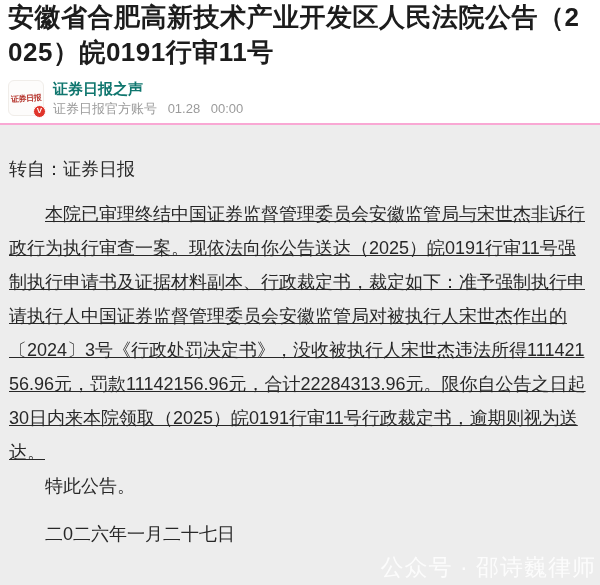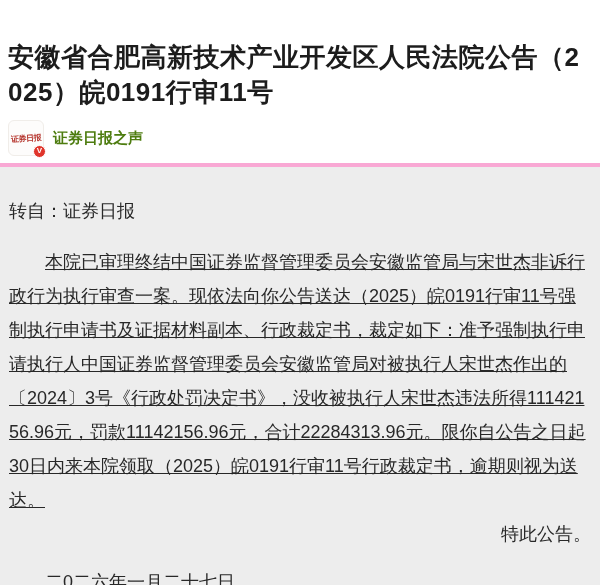--- a/index.html
+++ b/index.html
@@ -11,22 +11,21 @@
     width: 600px;
     height: 585px;
     overflow: hidden;
     background: #ffffff;
   }
 
   
   .article-header {
     background: #ffffff;
     padding: 0 8px 7px 8px;
-    border-bottom: 4px solid #f9a8d4;
-    margin-top: 40px;
+    border-bottom: 2px solid #f9a8d4;
   }
   .page-title {
     font-size: 26px;
     line-height: 35px;
     font-weight: 700;
     color: #1c1c1c;
     letter-spacing: 0.5px;
     word-break: break-all;
   }
   .author-row {
@@ -67,21 +66,21 @@
     color: #ffffff;
     font-size: 8px;
     font-weight: 700;
     line-height: 10px;
     text-align: center;
   }
   .author-meta { margin-left: 9px; }
   .author-name {
     font-size: 15px;
     font-weight: 600;
-    color: #4d7c0f;
+    color: #0f766e;
     line-height: 18px;
   }
   .author-sub {
     margin-top: 3px;
     font-size: 13px;
     color: #9b9b9b;
     line-height: 15px;
   }
   .author-sub span { margin-right: 7px; }
 
@@ -91,25 +90,25 @@
     background: #ededed;
     height: 462px;
     padding: 27px 9px 0 9px;
     font-size: 18px;
     line-height: 34px;
     color: #282828;
     word-break: break-all;
   }
   .source-line {
     font-weight: 500;
-    margin-bottom: 17px;
+    margin-bottom: 11px;
   }
   .addressee-line { margin-bottom: 17px; }
   .main-paragraph { text-indent: 2em; text-decoration: underline; }
-  .closing-line  { text-indent: 2em; text-align: right; }
+  .closing-line  { text-indent: 2em; }
   .date-line     { text-indent: 2em; margin-top: 14px; }
 
   .watermark {
     position: absolute;
     right: 4px;
     bottom: 3px;
     font-size: 23px;
     font-weight: 500;
     color: rgba(255, 255, 255, 0.82);
     letter-spacing: 1px;
@@ -125,20 +124,25 @@
   <header class="article-header">
     <h1 class="page-title">安徽省合肥高新技术产业开发区人民法院公告（2025）皖0191行审11号</h1>
 
     <div class="author-row">
       <div class="avatar">
         <span class="avatar-text">证券日报</span>
         <span class="verified-badge">V</span>
       </div>
       <div class="author-meta">
         <div class="author-name">证券日报之声</div>
+        <div class="author-sub">
+          <span>证券日报官方账号</span>
+          <span>01.28</span>
+          <span>00:00</span>
+        </div>
       </div>
     </div>
   </header>
 
   <main class="article-body">
     <p class="source-line">转自：证券日报</p>
 
 
     <p class="main-paragraph">本院已审理终结中国证券监督管理委员会安徽监管局与宋世杰非诉行政行为执行审查一案。现依法向你公告送达（2025）皖0191行审11号强制执行申请书及证据材料副本、行政裁定书，裁定如下：准予强制执行申请执行人中国证券监督管理委员会安徽监管局对被执行人宋世杰作出的〔2024〕3号《行政处罚决定书》，没收被执行人宋世杰违法所得11142156.96元，罚款11142156.96元，合计22284313.96元。限你自公告之日起30日内来本院领取（2025）皖0191行审11号行政裁定书，逾期则视为送达。</p>
 

